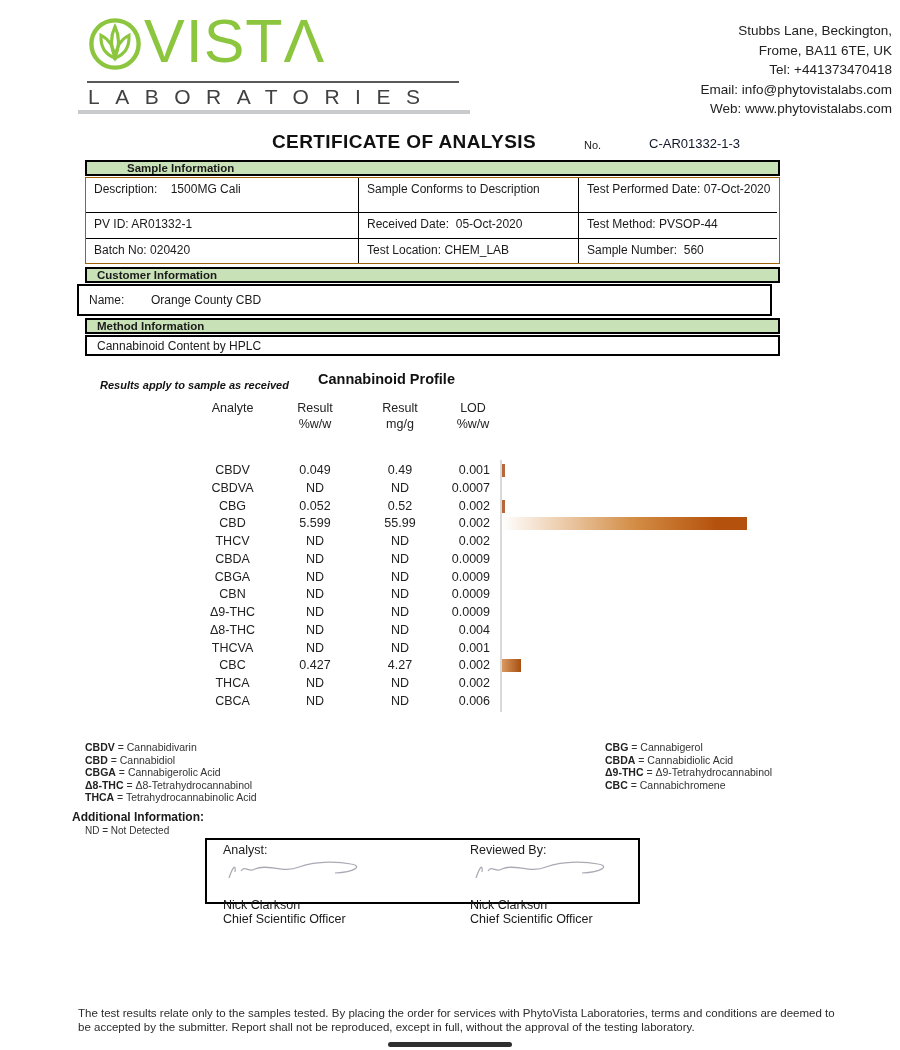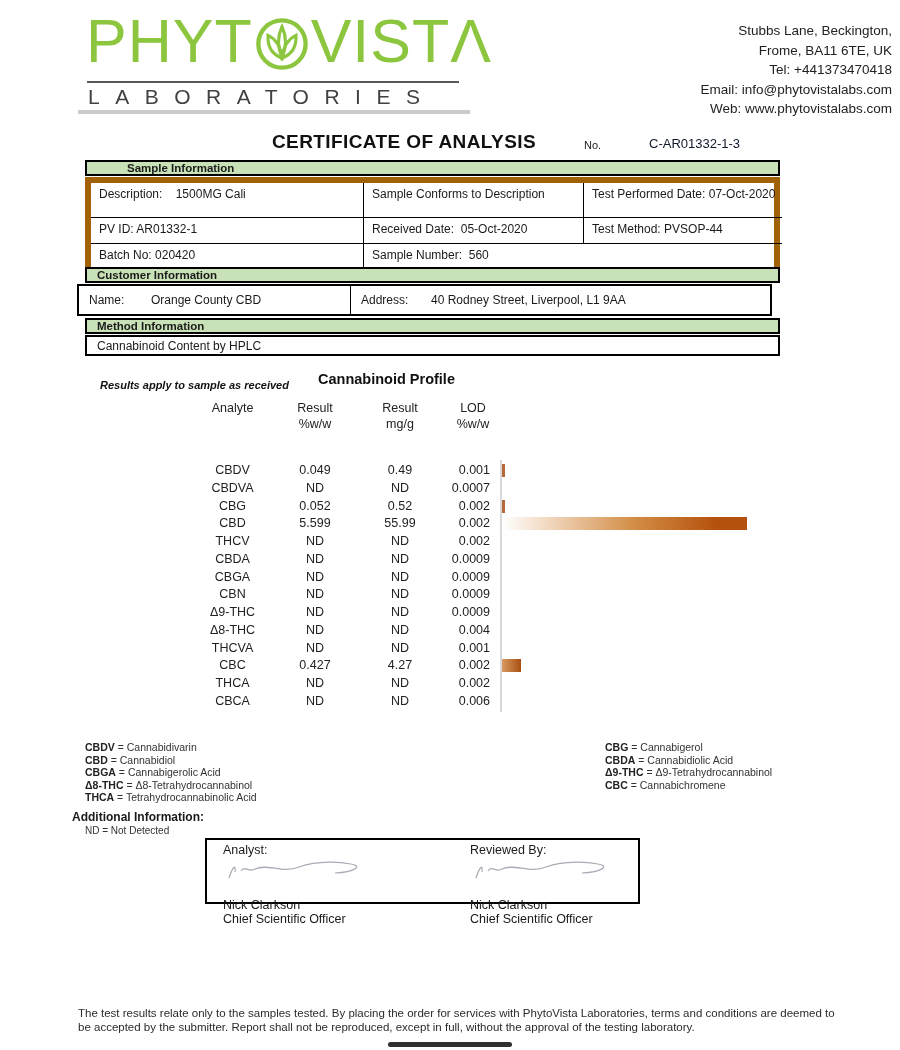--- a/index.html
+++ b/index.html
@@ -17,21 +17,21 @@
     letter-spacing:15.5px; font-weight:400; white-space:nowrap; }
   .logo-rule-gray { position:absolute; left:78px; top:110px; width:392px; height:4px; background:#c9cacb; }
   .contact { position:absolute; right:8px; top:21px; text-align:right; font-size:13.5px; line-height:19.5px; color:#222; }
   
   .coa-title { position:absolute; left:272px; top:131px; font-size:19px; font-weight:bold; letter-spacing:0.4px; color:#111; }
   .coa-no-label { position:absolute; left:584px; top:139px; font-size:11px; color:#222; }
   .coa-no-value { position:absolute; left:649px; top:136px; font-size:13px; color:#0f172a; }
   
   .sec-bar { position:absolute; left:85px; width:695px; height:16px; background:var(--section-green,#c9e1b6);
     border:2px solid #000; font-weight:bold; font-size:11.5px; line-height:12px; padding-left:10px; }
-  .sample-grid { position:absolute; left:85px; top:177px; width:695px; border:6px solid #a16207;
+  .sample-grid { position:absolute; left:85px; top:177px; width:695px; border:1px solid #a16207;
     display:grid; grid-template-columns:273px 220px 198px; grid-template-rows:35px 26px 24px;
     font-size:12px; }
   .sample-grid .cell { border-right:1.5px solid #000; border-bottom:1.5px solid #000;
     padding:4px 6px 0 8px; white-space:pre-wrap; }
   .sample-grid .cell.lastcol { border-right:none; }
   .sample-grid .cell.lastrow { border-bottom:none; }
   .cust-row { position:absolute; left:77px; top:284px; width:695px; height:32px; border:2px solid #000;
     display:flex; font-size:12px; }
   .cust-cell { display:flex; align-items:center; padding-left:10px; }
   .cust-cell.c1 { width:271px; }
@@ -75,21 +75,20 @@
   
   .footer-text { position:absolute; left:78px; top:1007px; width:758px; font-size:11.5px; line-height:13.5px; color:#2b2b2b; }
   .bottom-bar { position:absolute; left:388px; top:1042px; width:124px; height:5px; background:#2f2f2f; border-radius:3px; }
 </style>
 </head>
 <body>
 
 <div id="page">
 
   <div class="logo-word">
-    <span>PHYT</span>
     <svg class="logo-leaf" viewBox="0 0 64 64">
       <circle cx="32" cy="32" r="27" fill="none" stroke="#8cc63f" stroke-width="5"></circle>
       <path d="M32 12 Q40 29 32 48 Q24 29 32 12 Z" fill="none" stroke="#8cc63f" stroke-width="3.5"></path>
       <path d="M32 48 Q15 42 16 22 Q30 29 32 48 Z" fill="none" stroke="#8cc63f" stroke-width="3.5"></path>
       <path d="M32 48 Q49 42 48 22 Q34 29 32 48 Z" fill="none" stroke="#8cc63f" stroke-width="3.5"></path>
     </svg>
     <span>VIST</span>
     <span>Λ</span>
   </div>
   <div class="logo-rule-dark"></div>
@@ -110,32 +109,29 @@
 
   <div class="sec-bar" style="top:160px;padding-left:40px;">Sample Information</div>
   <div class="sample-grid">
     <div class="cell">Description:    1500MG Cali</div>
     <div class="cell">Sample Conforms to Description</div>
     <div class="cell lastcol">Test Performed Date: 07-Oct-2020</div>
     <div class="cell">PV ID: AR01332-1</div>
     <div class="cell">Received Date:  05-Oct-2020</div>
     <div class="cell lastcol">Test Method: PVSOP-44</div>
     <div class="cell lastrow">Batch No: 020420</div>
+    <div class="cell lastrow">Test Location: CHEM_LAB</div>
     <div class="cell lastcol lastrow">Sample Number:  560</div>
   </div>
 
   <div class="sec-bar" style="top:267px;">Customer Information</div>
   <div class="cust-row">
     <div class="cust-cell c1">
       <span class="cust-label">Name:</span>
       <span>Orange County CBD</span>
-    </div>
-    <div class="cust-cell c2">
-      <span class="cust-label" style="width:70px;">Address:</span>
-      <span>40 Rodney Street, Liverpool, L1 9AA</span>
     </div>
   </div>
 
   <div class="sec-bar" style="top:318px;">Method Information</div>
   <div class="method-row">Cannabinoid Content by HPLC</div>
 
   <div class="profile-note">Results apply to sample as received</div>
   <div class="profile-title">Cannabinoid Profile</div>
 
   <div class="p-head h-analyte">

